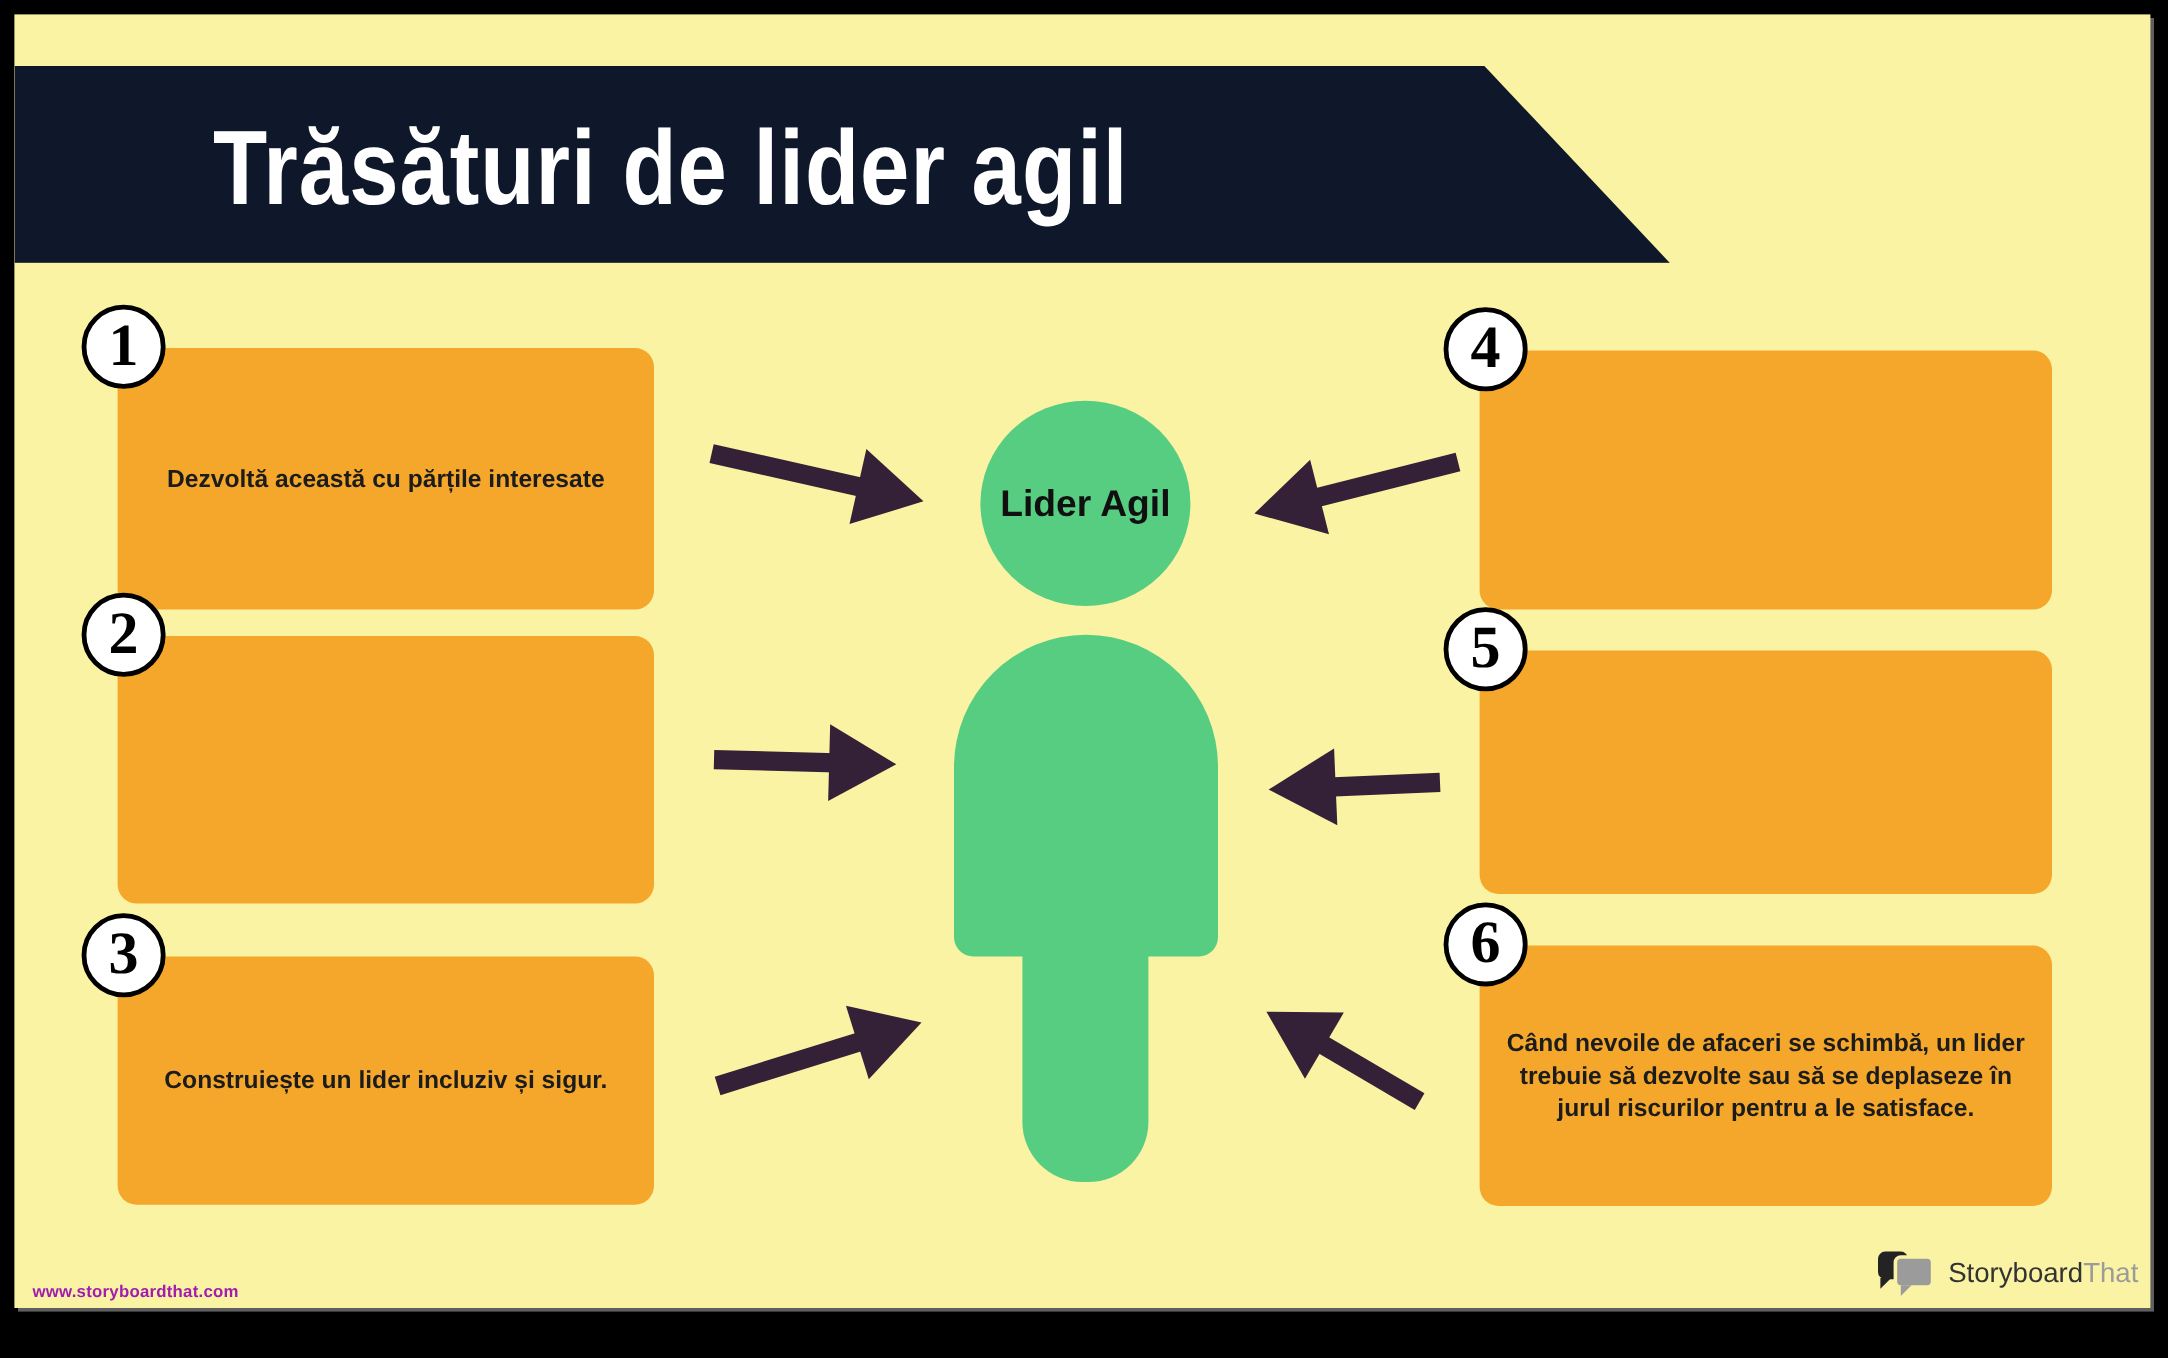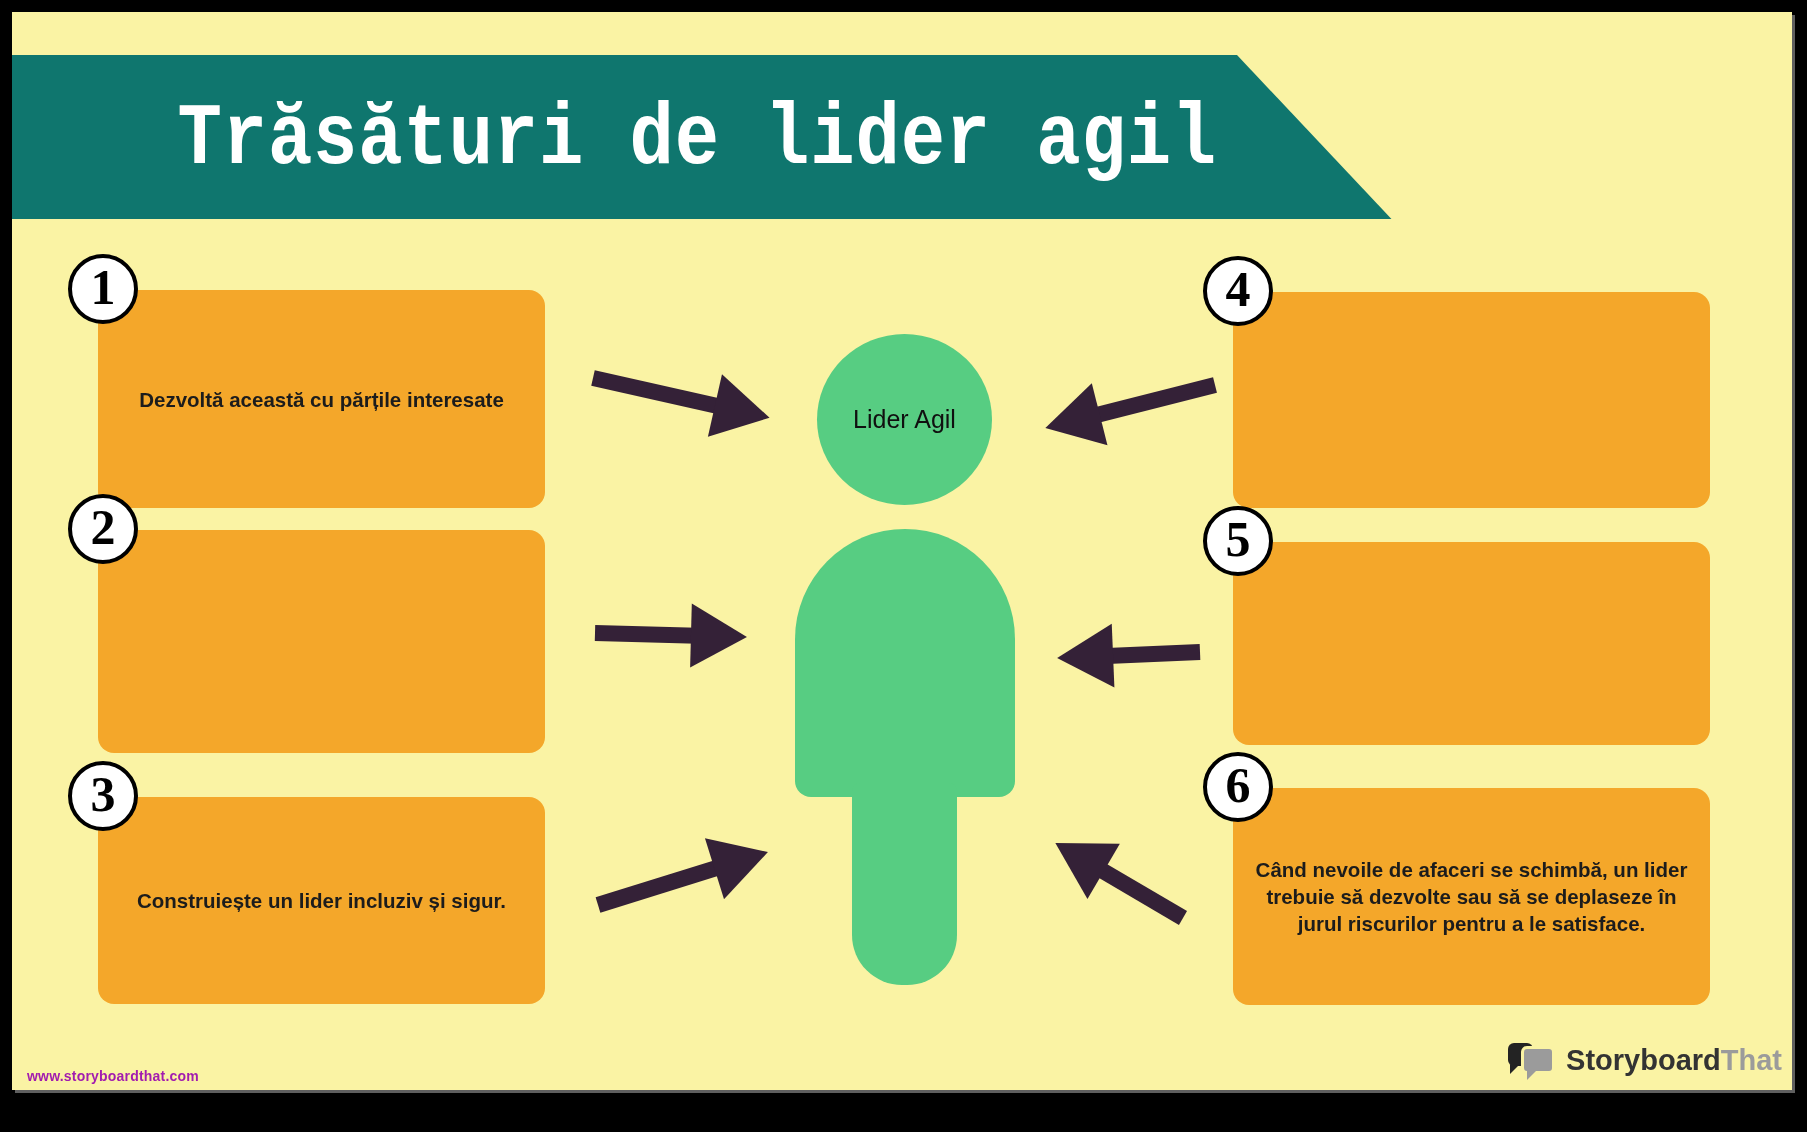--- a/index.html
+++ b/index.html
@@ -7,23 +7,22 @@
     width:1807px;height:1132px;position:relative;background:#000;
     font-family:"Liberation Sans", sans-serif;overflow:hidden;
   }
   .poster{
     position:absolute;left:12px;top:12px;width:1780px;height:1078px;
     background:#FAF3A4;box-shadow:3px 3px 0 #5f5f5f;
   }
   
   .banner{
     position:absolute;left:0;top:43px;width:1390px;height:164px;
-    background:#0f766e;
+    background:#0f172a;
     clip-path:polygon(0 0,1225px 0,1387px 172px,0 172px);
-    font-family:Liberation Mono, monospace;
   }
   .banner .title{
     margin:0;padding-left:197px;line-height:170px;white-space:nowrap;
     color:#ffffff;font-size:88px;font-weight:bold;letter-spacing:1px;
     transform:scaleX(0.84);transform-origin:0 50%;
   }
   
   .box{
     position:absolute;background:#F4A72A;border-radius:16px;
     display:flex;align-items:center;justify-content:center;text-align:center;
@@ -41,21 +40,21 @@
     background:#ffffff;border:4px solid #000;border-radius:50%;
     box-sizing:border-box;display:flex;align-items:center;justify-content:center;
     font-family:"Liberation Serif", serif;font-size:50px;color:#000;
     line-height:1;padding-bottom:5px;
   }
   
   .person-head{
     position:absolute;left:805px;top:322px;width:175px;height:171px;
     background:#57CD82;border-radius:50%;
     display:flex;align-items:center;justify-content:center;
-    font-size:25px;font-weight:normal;color:#101010;
+    font-size:31px;font-weight:bold;color:#101010;
   }
   .person-torso{
     position:absolute;left:783px;top:517px;width:220px;height:268px;
     background:#57CD82;border-radius:110px 110px 16px 16px;
   }
   .person-legs{
     position:absolute;left:840px;top:771px;width:105px;height:202px;
     background:#57CD82;border-radius:8px 8px 50px 50px;
   }
   
@@ -94,21 +93,21 @@
     border-top:9px solid #232323;border-right:9px solid transparent;
   }
   .bubble-gray{
     position:absolute;left:13px;top:6px;width:28px;height:22px;
     background:#9b9b9b;border-radius:6px;border:3px solid #FAF3A4;
   }
   .bubble-gray::after{
     content:"";position:absolute;left:3px;bottom:-9px;width:0;height:0;
     border-top:9px solid #9b9b9b;border-right:9px solid transparent;
   }
-  .logo-text{font-size:29px;font-weight:bold;color:#333333;white-space:nowrap;}
+  .logo-text{font-size:23px;font-weight:normal;color:#333333;white-space:nowrap;}
   .logo-text .that{color:#9b9b9b;}
 </style>
 </head>
 <body>
 
 <div class="poster">
 
   <div class="banner">
     <h1 class="title">Trăsături de lider agil</h1>
   </div>

